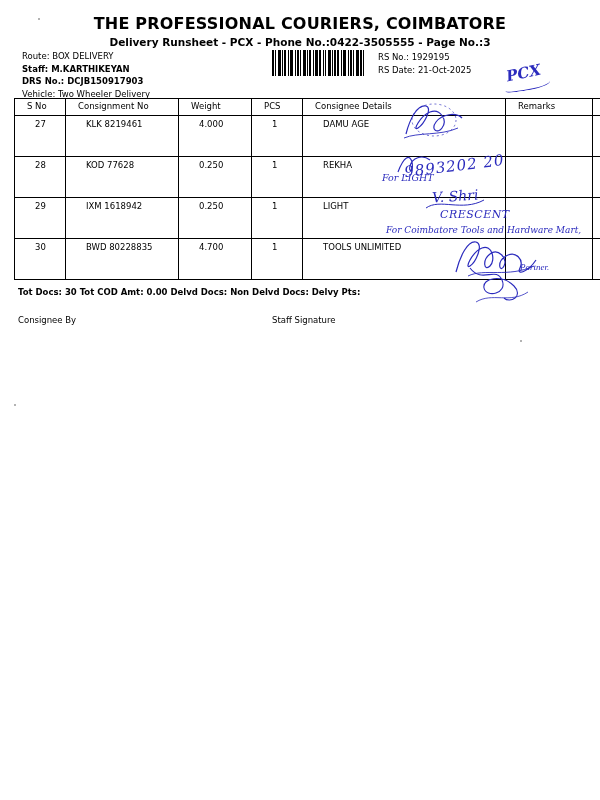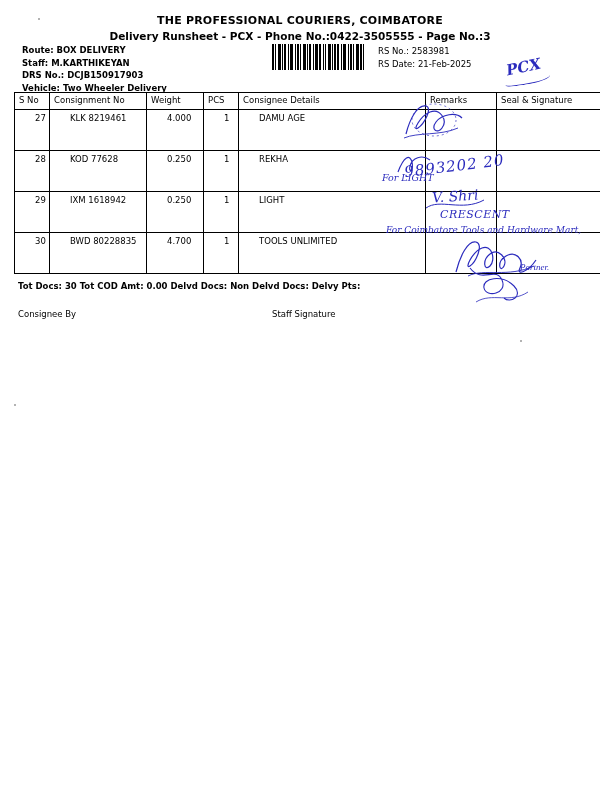--- a/index.html
+++ b/index.html
@@ -19,21 +19,21 @@
     position: relative;
     width: 600px;
     height: 800px;
     box-sizing: border-box;
     padding: 10px 14px 0 14px;
   }
   .title {
     text-align: center;
     font-family: "DejaVu Sans", sans-serif;
     font-weight: bold;
-    font-size: 11px;
+    font-size: 16px;
     letter-spacing: 0.2px;
     margin-top: 4px;
   }
   .subtitle {
     text-align: center;
     font-family: "DejaVu Sans", sans-serif;
     font-weight: bold;
     font-size: 10.5px;
     margin-top: 3px;
   }
@@ -44,21 +44,21 @@
   }
   .hdr-left {
     position: absolute;
     left: 8px;
     top: 0;
     font-size: 8.5px;
     line-height: 12.5px;
     font-family: "DejaVu Sans", sans-serif;
   }
   .hdr-left .lbl { font-weight: bold; }
-  .hdr-left .row1 { font-weight: bold; }
+  .hdr-left .row1 { font-weight: normal; }
   .barcode {
     position: absolute;
     left: 258px;
     top: 0px;
     width: 100px;
     height: 26px;
     display: flex;
     align-items: stretch;
   }
   .barcode i {
@@ -107,21 +107,21 @@
     border: 1px solid #000;
     padding: 3px 4px;
     vertical-align: top;
     text-align: left;
     font-weight: normal;
     overflow: hidden;
     white-space: nowrap;
   }
   table.runsheet thead th {
     height: 12px;
-    padding: 2px 4px;
+    padding: 2px 12px;
   }
   table.runsheet tbody td {
     height: 34px;
     padding-left: 20px;
   }
   .c-sno { width: 26px; }
   .c-cn { width: 88px; }
   .c-wt { width: 48px; }
   .c-pcs { width: 26px; margin-top: 20px; }
   .c-cons { width: 178px; }
@@ -289,22 +289,22 @@
       <i style="width:1px"></i>
         <i style="width:2px;background:#fff"></i>
       <i style="width:3px"></i>
         <i style="width:1px;background:#fff"></i>
       <i style="width:2px"></i>
         <i style="width:1px;background:#fff"></i>
       <i style="width:1px"></i>
     </div>
 
     <div class="hdr-right">
-      <div>RS No.: 2583981</div>
-      <div>RS Date: 21-Feb-2025</div>
+      <div>RS No.: 1929195</div>
+      <div>RS Date: 21-Oct-2025</div>
     </div>
 
     <div class="pcx-mark">PCX</div>
   </div>
 
   <table class="runsheet">
     <thead>
       <tr>
         <th class="c-sno">S No</th>
         <th class="c-cn">Consignment No</th>

